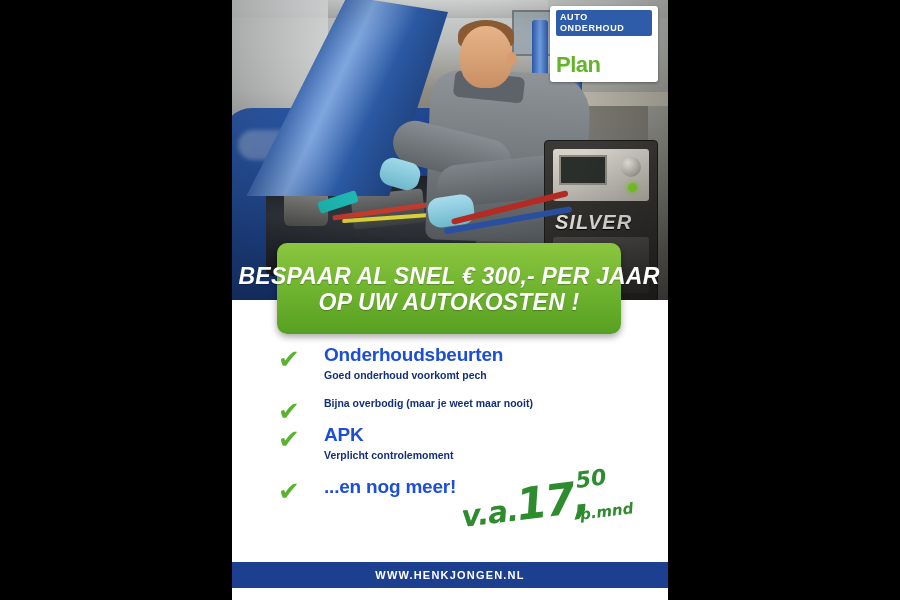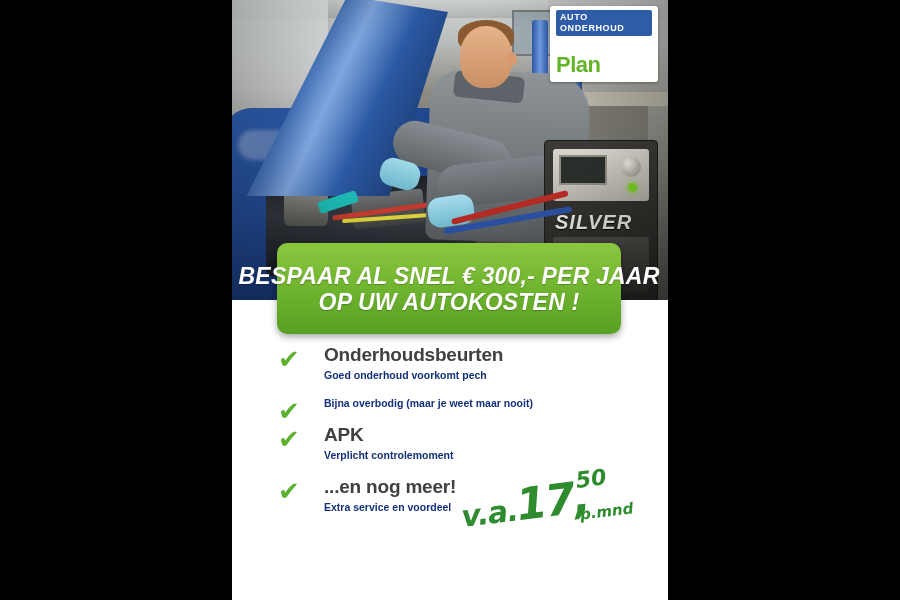--- a/index.html
+++ b/index.html
@@ -364,21 +364,21 @@
     position: absolute;
     left: 0;
     top: 2px;
     color: #5cb130;
     font-size: 26px;
     font-weight: bold;
     line-height: 26px;
     font-family: "DejaVu Sans", sans-serif;
   }
   .f-title {
-    color: #404040;
+    color: #1d4ed8;
     font-weight: bold;
     font-size: 19px;
     line-height: 22px;
     letter-spacing: -0.2px;
   }
   .f-sub {
     color: #14307a;
     font-weight: bold;
     font-size: 10.5px;
     line-height: 14px;
@@ -524,26 +524,28 @@
 
       <div class="feature">
         <span class="check">✔</span>
         <div class="f-title">APK</div>
         <div class="f-sub">Verplicht controlemoment</div>
       </div>
 
       <div class="feature">
         <span class="check">✔</span>
         <div class="f-title">...en nog meer!</div>
-        <div class="f-sub">Extra service en voordeel</div>
       </div>
 
     </div>
 
     <div class="price">
       <span class="va">v.a.</span><span class="big">17</span><span class="big">,</span>
       <span class="cents">50</span>
       <span class="pmnd">p.mnd</span>
     </div>
 
+    <div class="footer">
+      <span class="footer-text">WWW.HENKJONGEN.NL</span>
+    </div>
 
   </div>
 </div>
 
 </body></html>

